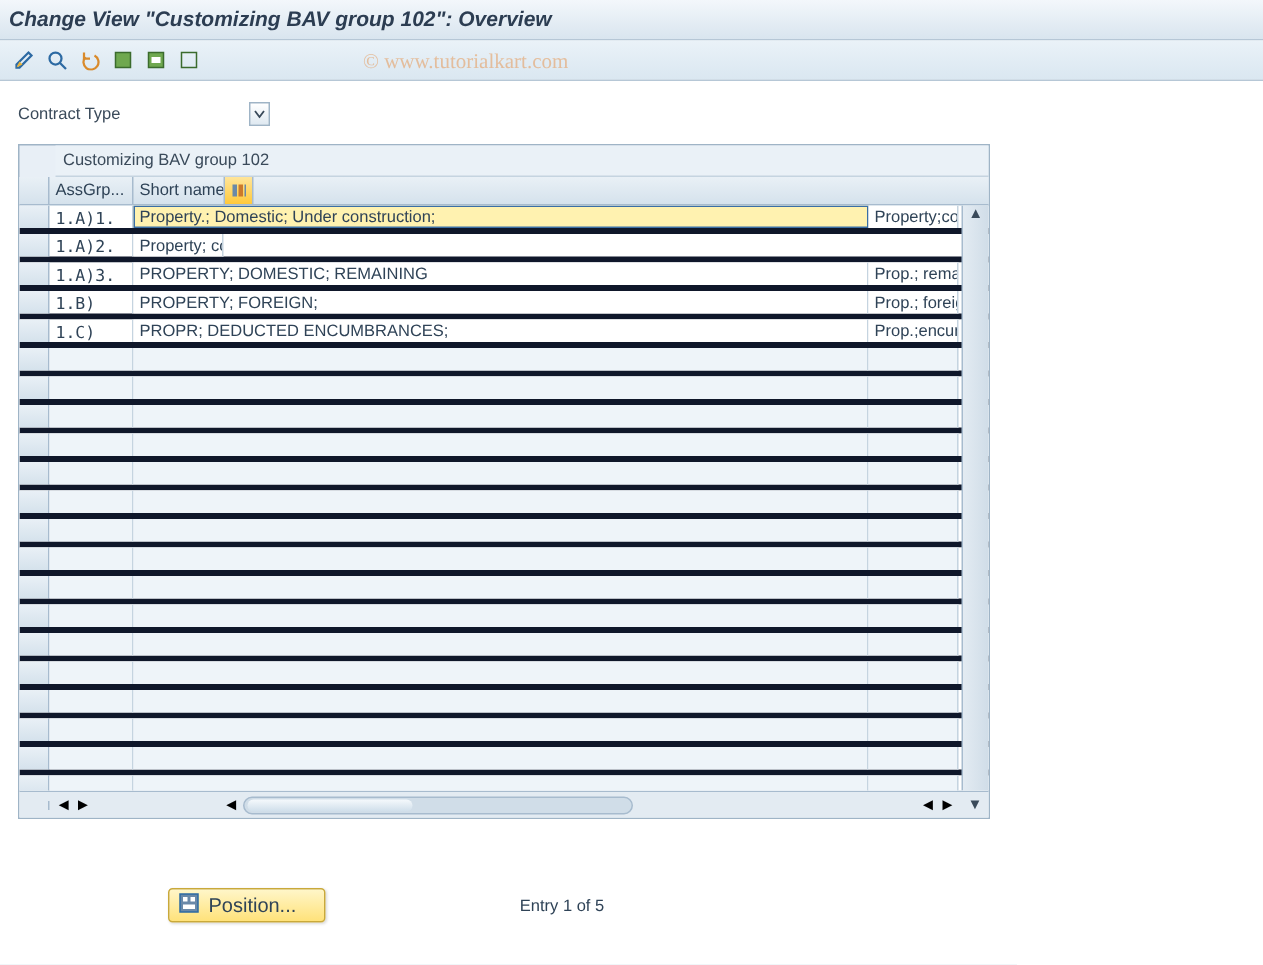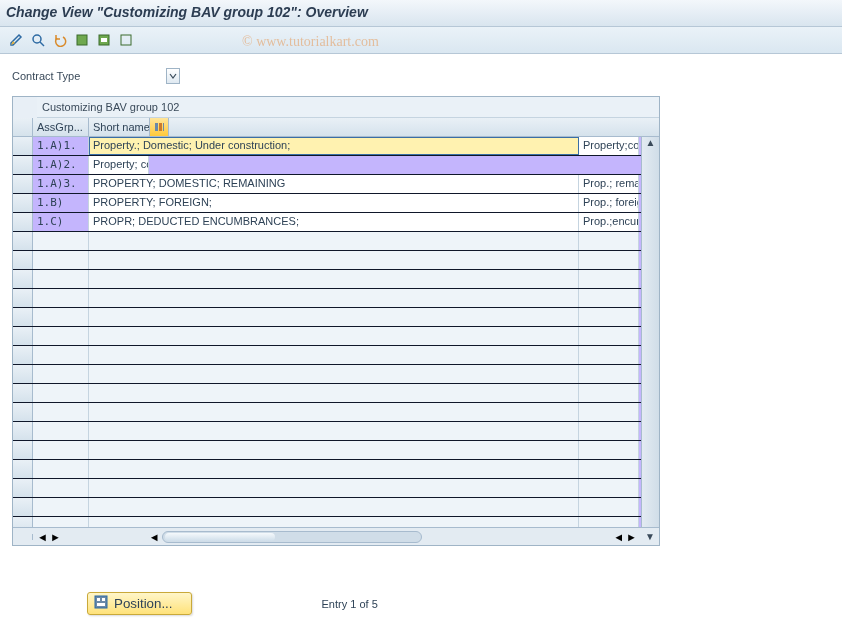--- a/index.html
+++ b/index.html
@@ -92,22 +92,22 @@
       display: flex; align-items: center; justify-content: center;
     }
     .grid-body {
       max-height: 390px;
       overflow: hidden;
       position: relative;
     }
     .row {
       display: flex;
       height: 19px;
-      border-bottom: 1px solid #0f172a;
-      background: #c4b5fd;
+      border-bottom: 4px solid #0f172a;
+      background: #ffffff;
     }
     .row .cell {
       border-right: 1px solid #c5d4e0;
       padding: 2px 4px;
       overflow: hidden;
       white-space: nowrap;
       color: #2f4357;
       font-family: "Lucida Console", Monaco, monospace;
       font-size: 11px;
     }
@@ -163,21 +163,21 @@
       position: absolute; left: 2px; top: 1px; bottom: 1px;
       width: 110px;
       background: linear-gradient(#f5f9fc,#cfdeea);
       border-radius: 6px;
     }
     .footer {
       position: absolute;
       bottom: 28px; left: 0; right: 0;
       display: flex;
       align-items: center;
-      padding-left: 87px;
+      padding-left: 112px;
       gap: 130px;
     }
     .pos-btn {
       background: linear-gradient(#fff6c9,#ffe27a);
       border: 1px solid #c9a93a;
       border-radius: 3px;
       padding: 2px 18px 2px 6px;
       display: inline-flex;
       align-items: center;
       gap: 6px;

